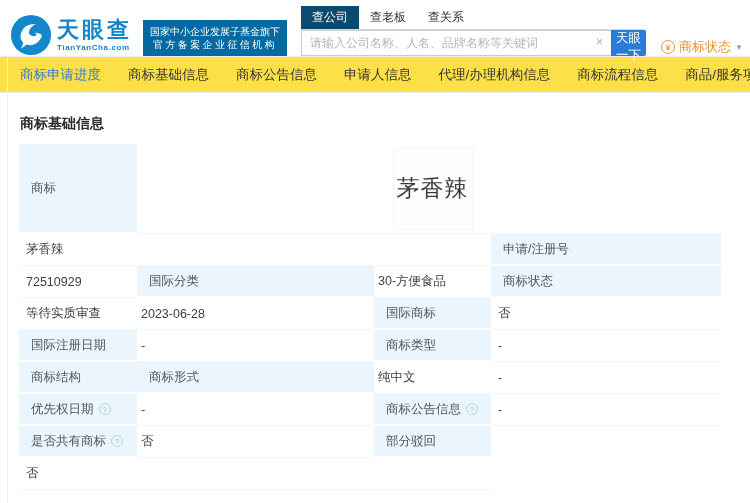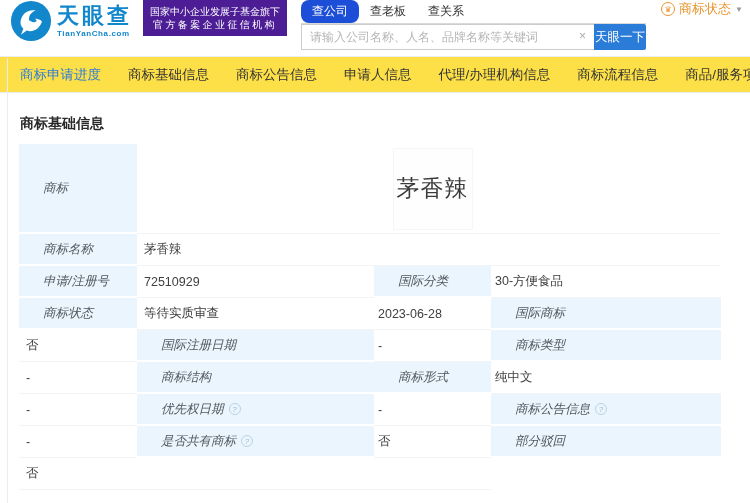--- a/index.html
+++ b/index.html
@@ -1,61 +1,61 @@
 <!DOCTYPE html>
 <html><head>
 <meta charset="utf-8">
 <style>
   * { margin:0; padding:0; box-sizing:border-box; }
   html,body { width:750px; height:503px; overflow:hidden; background:#fff;
     font-family:"Liberation Sans","DejaVu Sans",sans-serif; }
 
   
-  .header { height:57px; display:flex; align-items:flex-start; border-bottom:1px solid #ececec; background:#fff; }
+  .header { height:57px; display:flex; align-items:flex-end; border-bottom:1px solid #ececec; background:#fff; }
   .logo { margin-left:10px; display:flex; align-items:center; }
   .logo-icon { width:42px; height:42px; flex:none; }
   .logo-text { margin-left:5px; line-height:1; }
   .logo-cn { font-size:22px; font-weight:bold; color:#1287cc; letter-spacing:3px; }
   .logo-en { font-size:8px; font-weight:bold; color:#1287cc; letter-spacing:0.6px; margin-top:3px; }
 
-  .banner { margin-left:11px; background:#4c1d95; color:#fff; font-size:10px;
+  .banner { margin-left:11px; background:#0369a1; color:#fff; font-size:10px;
     padding:5px 7px; text-align:center; line-height:13px; white-space:nowrap; }
   .banner-line2 { letter-spacing:2.4px; }
 
   .search { margin-left:14px; width:345px; }
   .search-tabs { display:flex; align-items:flex-end; border-bottom:1px solid #d9d9d9; }
   .stab { font-size:12px; color:#333; padding:3px 11px; cursor:pointer; }
-  .stab.active { background:#1d4ed8; color:#fff;border-radius:8px; }
+  .stab.active { background:#0c4a6e; color:#fff; }
   .search-bar { display:flex; height:26px; }
   .input-wrap { position:relative; flex:1; }
   .search-input { width:100%; height:100%; border:1px solid #ccc; border-right:none;
     padding:0 22px 0 8px; font-size:12px; color:#333; outline:none; }
   .search-input::placeholder { color:#b6b6b6; }
   .clear { position:absolute; right:8px; top:6px; color:#aaa; font-size:12px; line-height:12px; cursor:pointer; }
-  .search-btn { width:52px; background:#2b7bd9; color:#fff; border:none; font-size:12.5px;
+  .search-btn { width:35px; background:#2b7bd9; color:#fff; border:none; font-size:12.5px;
     cursor:pointer; border-radius:0 2px 2px 0; }
 
   .vip { margin-left:auto; margin-right:7px; display:flex; align-items:center; color:#e8952e; font-size:13px; cursor:pointer; }
   .vip-badge { width:14px; height:14px; border:1px solid #e8952e; border-radius:50%;
     display:flex; align-items:center; justify-content:center; font-size:8px; margin-right:4px; }
   .vip-caret { color:#9a9a9a; font-size:8px; margin-left:4px; }
 
   
   .nav { height:36px; display:flex; align-items:center; border-bottom:1px solid #ececec; padding-left:20px; background:#fde047; }
   .nav-item { font-size:13.5px; color:#333; margin-right:27px; white-space:nowrap; cursor:pointer; }
   .nav-item.active { color:#2b7bd9; }
 
   
   .side-line { position:absolute; left:7px; top:58px; height:445px; width:1px; background:#ededed; }
   .content { padding-left:19px; }
   .section-title { font-size:14px; font-weight:bold; color:#2a2a2a; margin:22px 0 11px 1px; }
 
   .tm-table { display:grid; grid-template-columns:118px 237px 117px 230px; width:702px; }
   .cell { display:flex; align-items:center; font-size:12.5px; height:32px; }
-  .lbl { background:#eaf5fd; color:#51565c; padding-left:24px; border-bottom:2px solid #fff;font-style:italic; }
+  .lbl { background:#eaf5fd; color:#51565c; padding-left:12px; border-bottom:2px solid #fff; }
   .val { color:#404040; padding-left:7px; border-bottom:1px solid #f2f4f6; background:#fff; }
   .val.c2 { padding-left:4px; }
   .span3 { grid-column:span 3; }
   .tall { height:90px; }
   .tm-cell { justify-content:center; }
   .tm-image { width:78px; height:80px; display:flex; align-items:center; justify-content:center;
     font-family:"Liberation Serif","DejaVu Serif",serif; font-size:23px; color:#3b3b3b;
     background:#fefefe; box-shadow:0 0 0 1px #f6f6f6; letter-spacing:1px; }
 
   .help { width:12px; height:12px; border-radius:50%; border:1px solid #bdd2e2; color:#9fbed3;
@@ -123,21 +123,20 @@
 <div class="content">
   <div class="section-title">商标基础信息</div>
 
   <div class="tm-table">
 
     <div class="cell lbl tall">商标</div>
     <div class="cell val span3 tall tm-cell">
       <div class="tm-image">茅香辣</div>
     </div>
 
-    <div class="cell lbl">商标名称</div>
     <div class="cell val span3">茅香辣</div>
 
     <div class="cell lbl">申请/注册号</div>
     <div class="cell val">72510929</div>
     <div class="cell lbl">国际分类</div>
     <div class="cell val c2">30-方便食品</div>
 
     <div class="cell lbl">商标状态</div>
     <div class="cell val">等待实质审查</div>
     <div class="cell val c2">2023-06-28</div>

